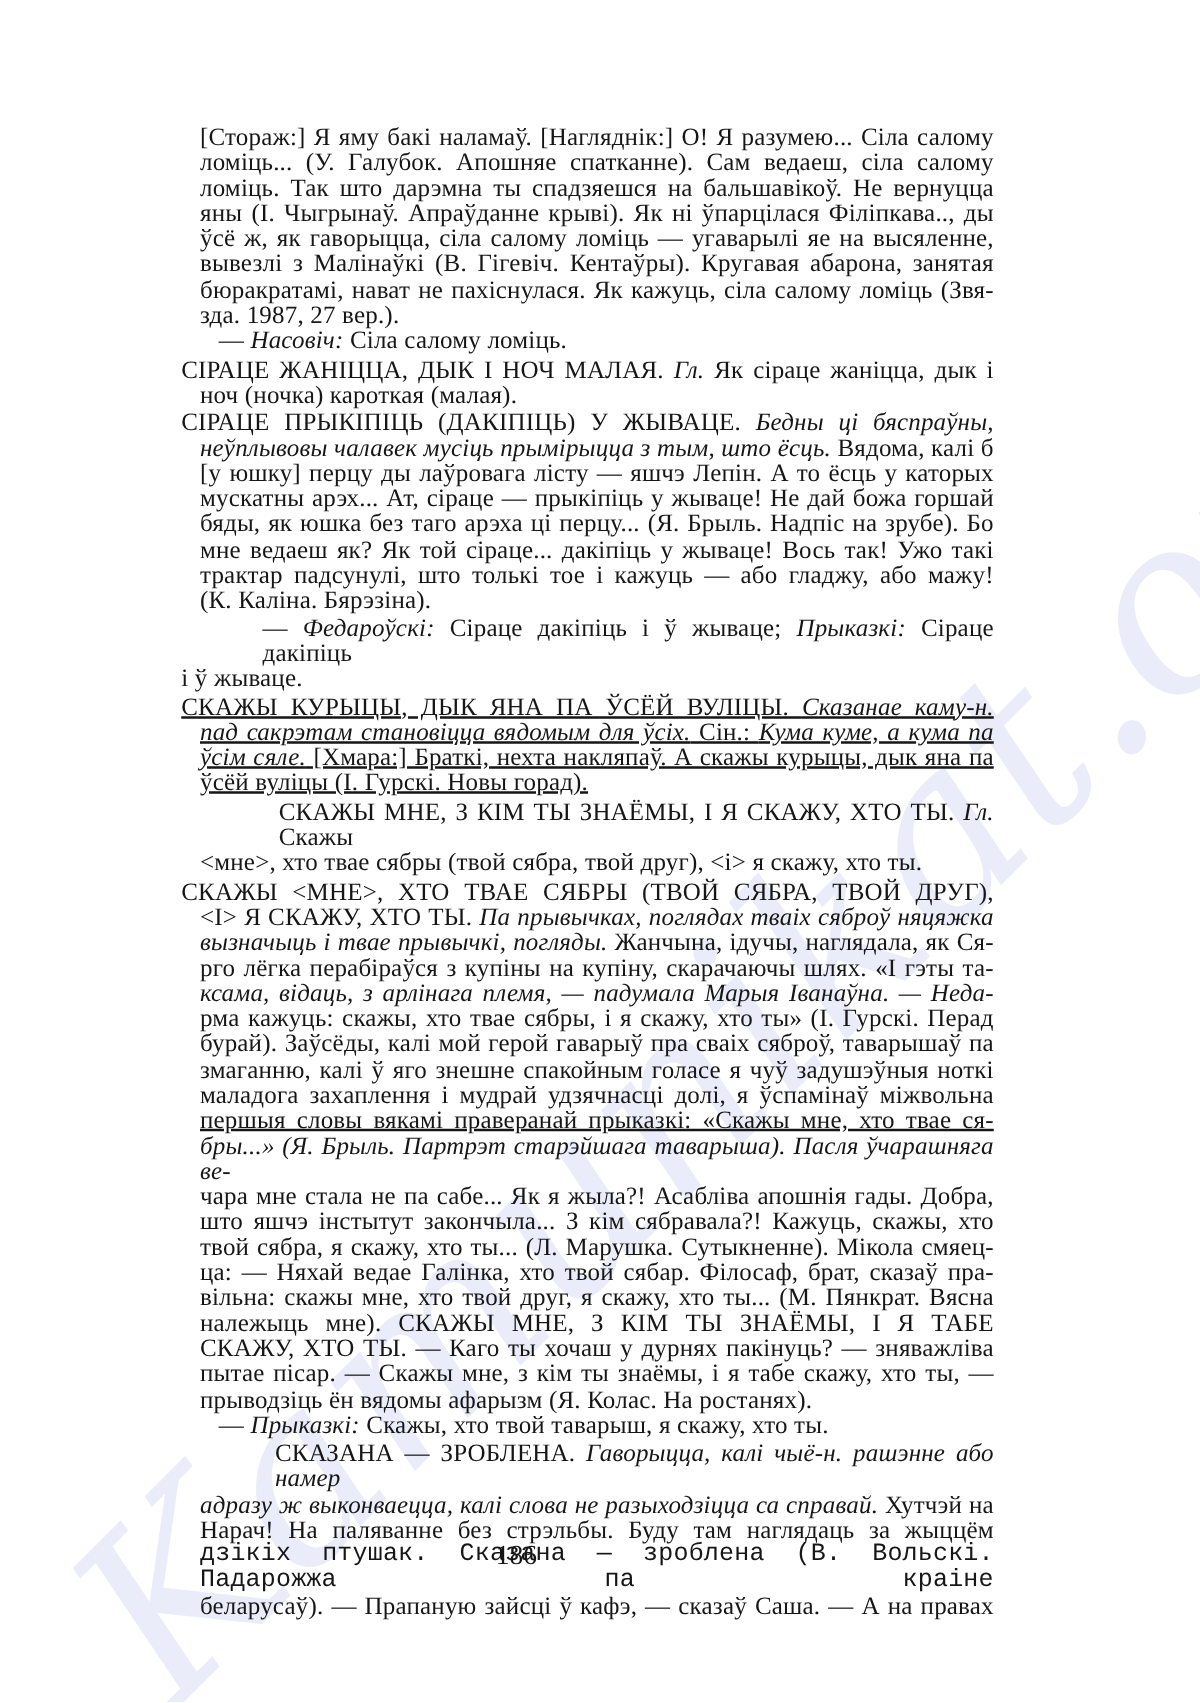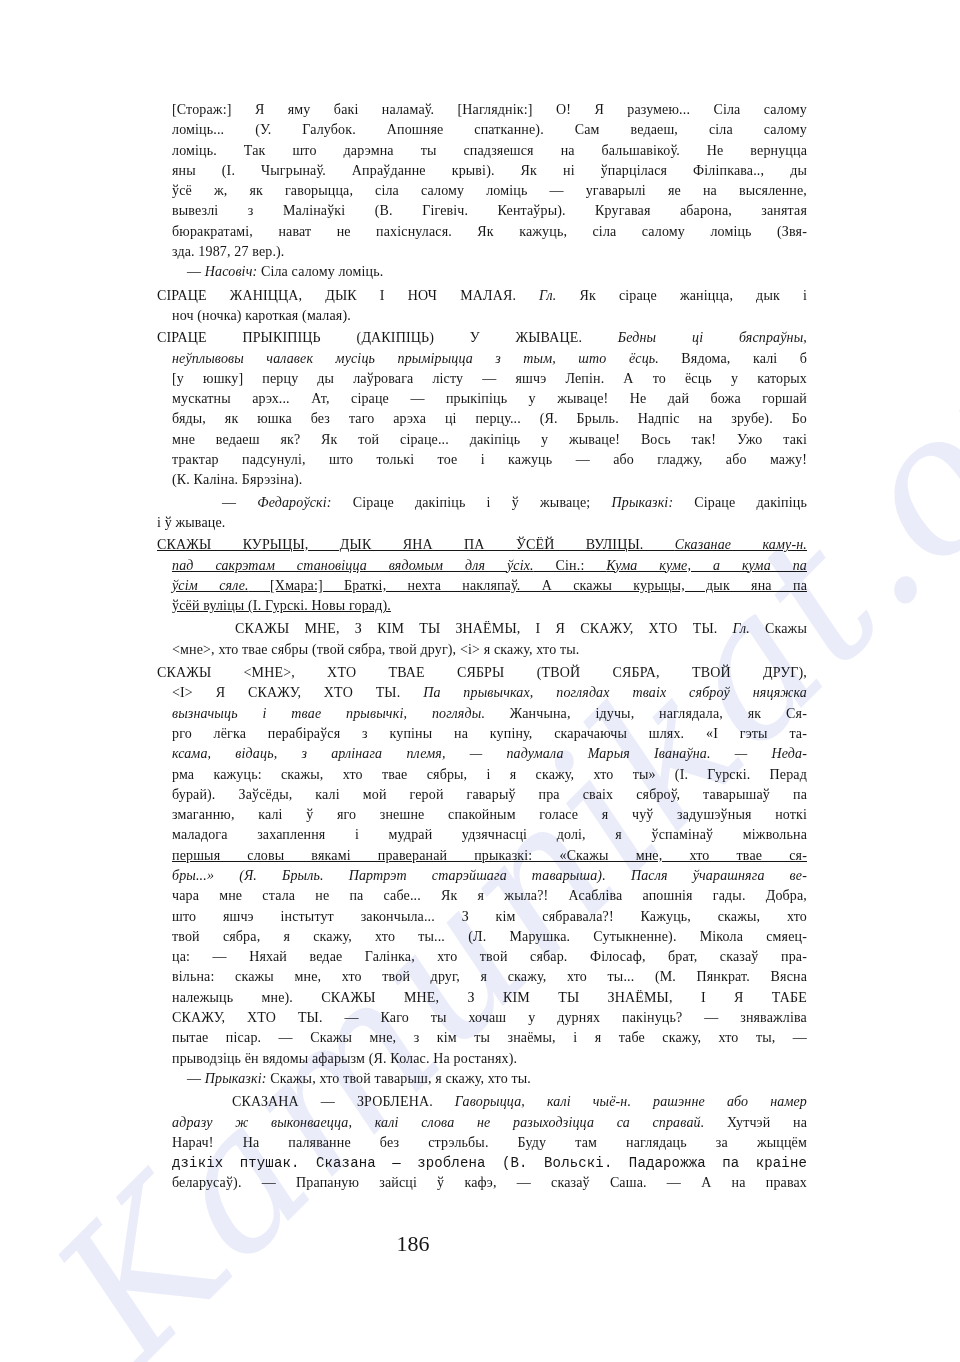--- a/index.html
+++ b/index.html
@@ -20,24 +20,24 @@
     font-style:italic;
     font-size:190px;
     letter-spacing:0.01em;
     color:#eaedf9;
     white-space:nowrap;
     z-index:0;
     user-select:none;
   }
   .text-block{
     position:absolute;
-    left:157px;top:100px;
+    left:145px;top:100px;
     width:650px;
     z-index:1;
-    font-size:14px;
+    font-size:20px;
     line-height:20.3px;
     letter-spacing:0.15px;
   }
   .para{margin:0;}
   .line{
     text-align:justify;
     text-align-last:justify;
   }
   .line.end{text-align-last:left;}
   .it{font-style:italic;}

